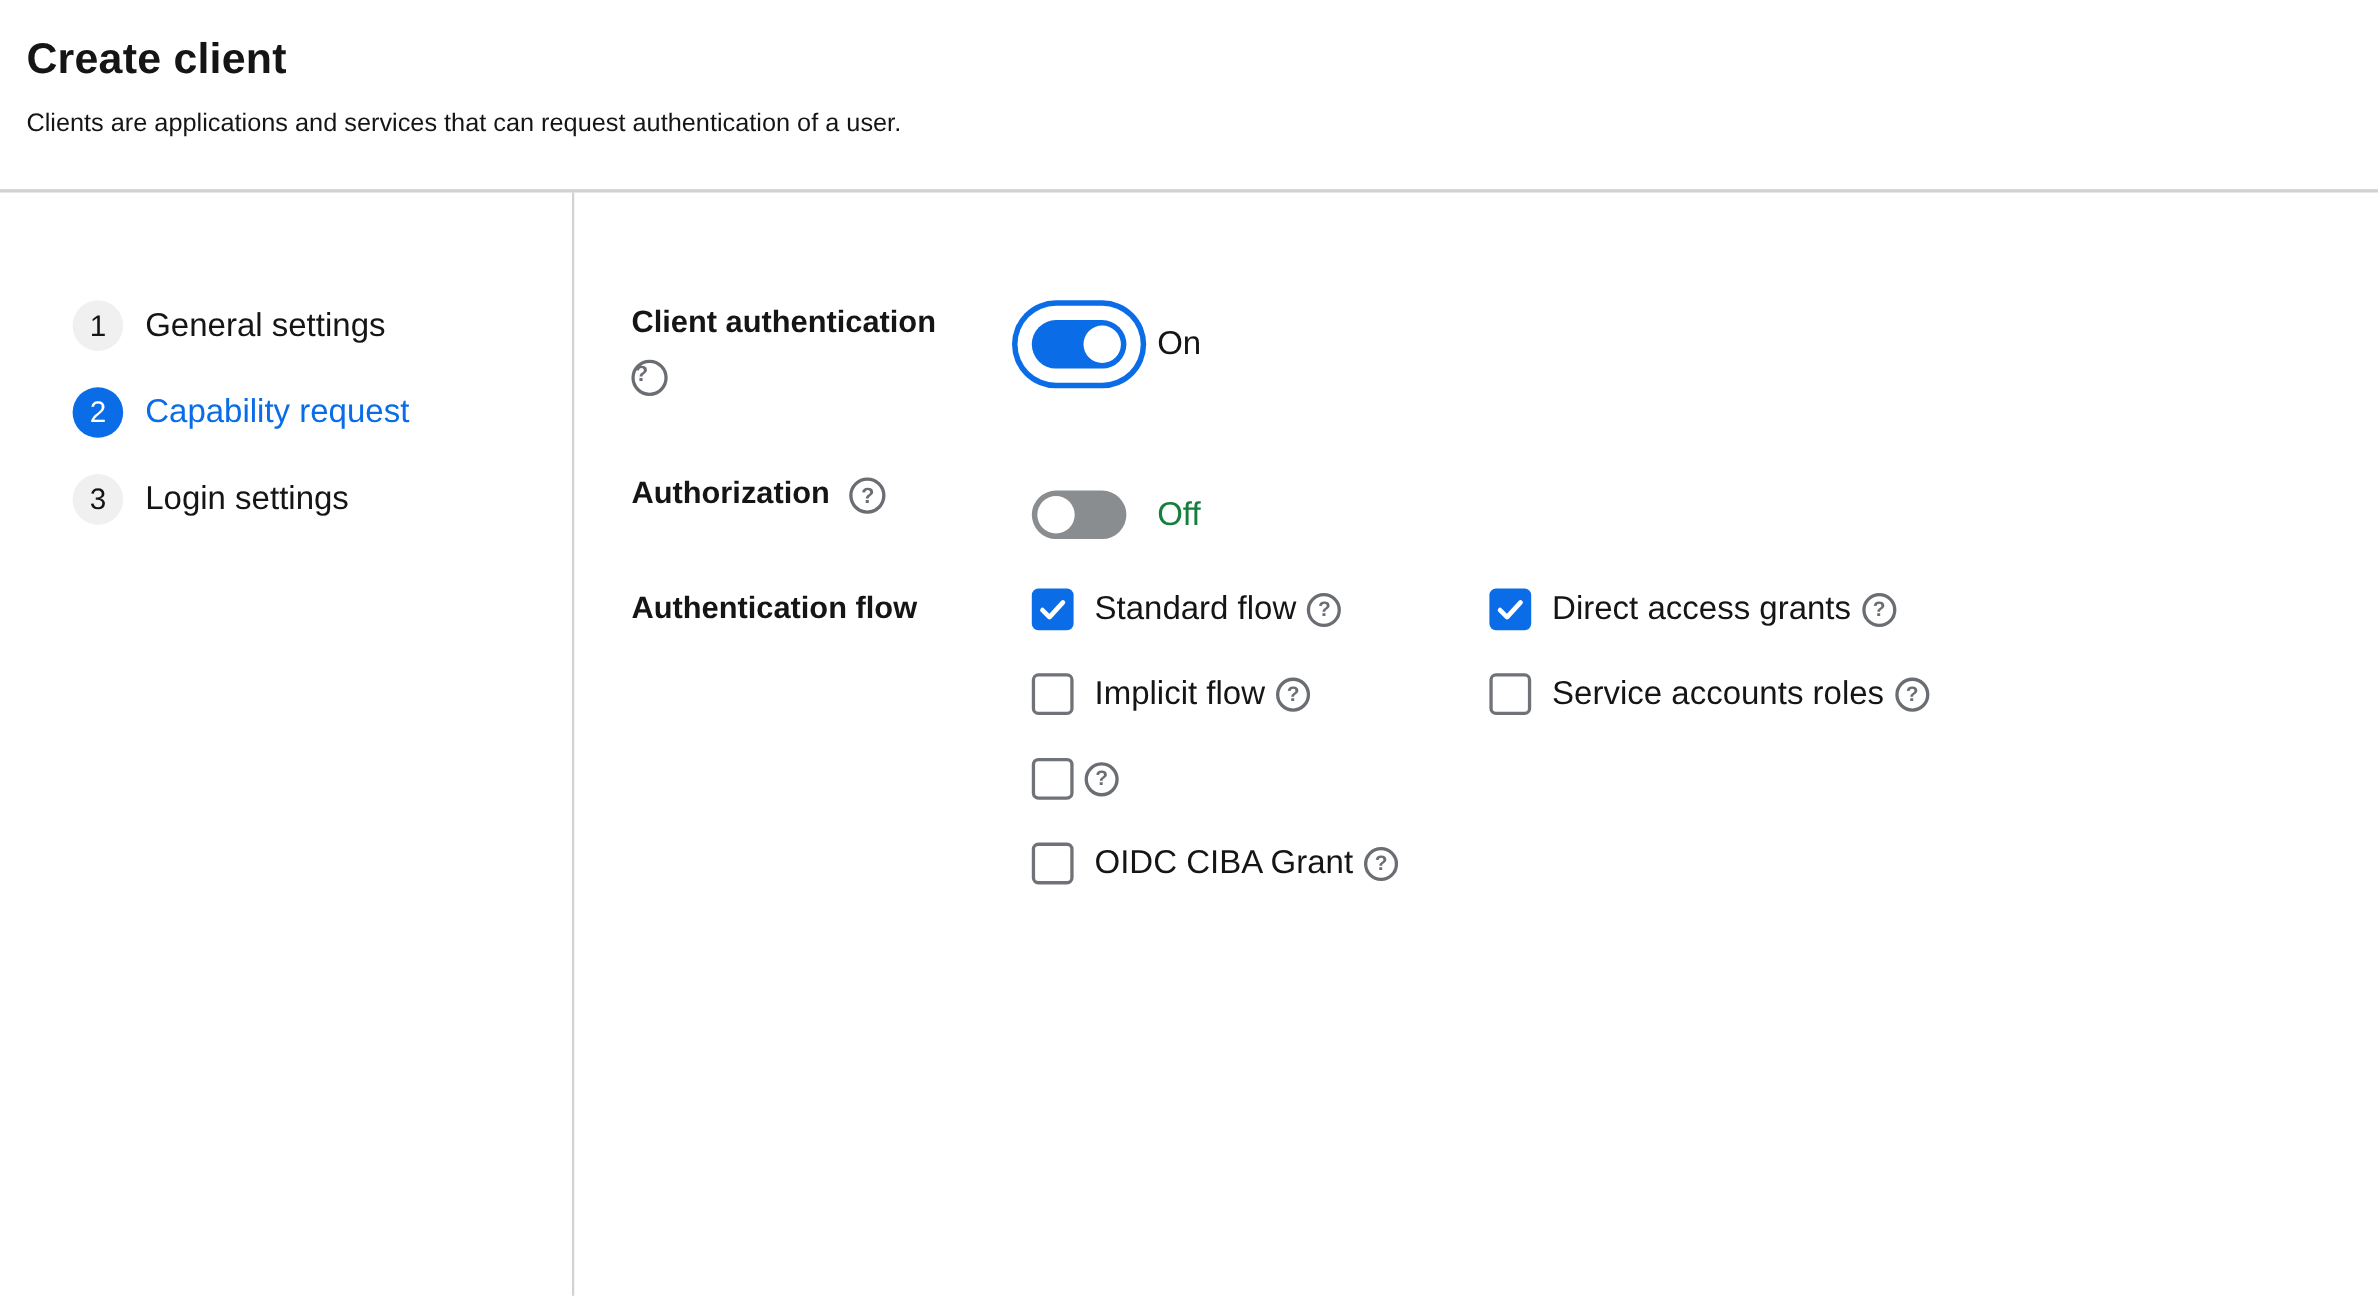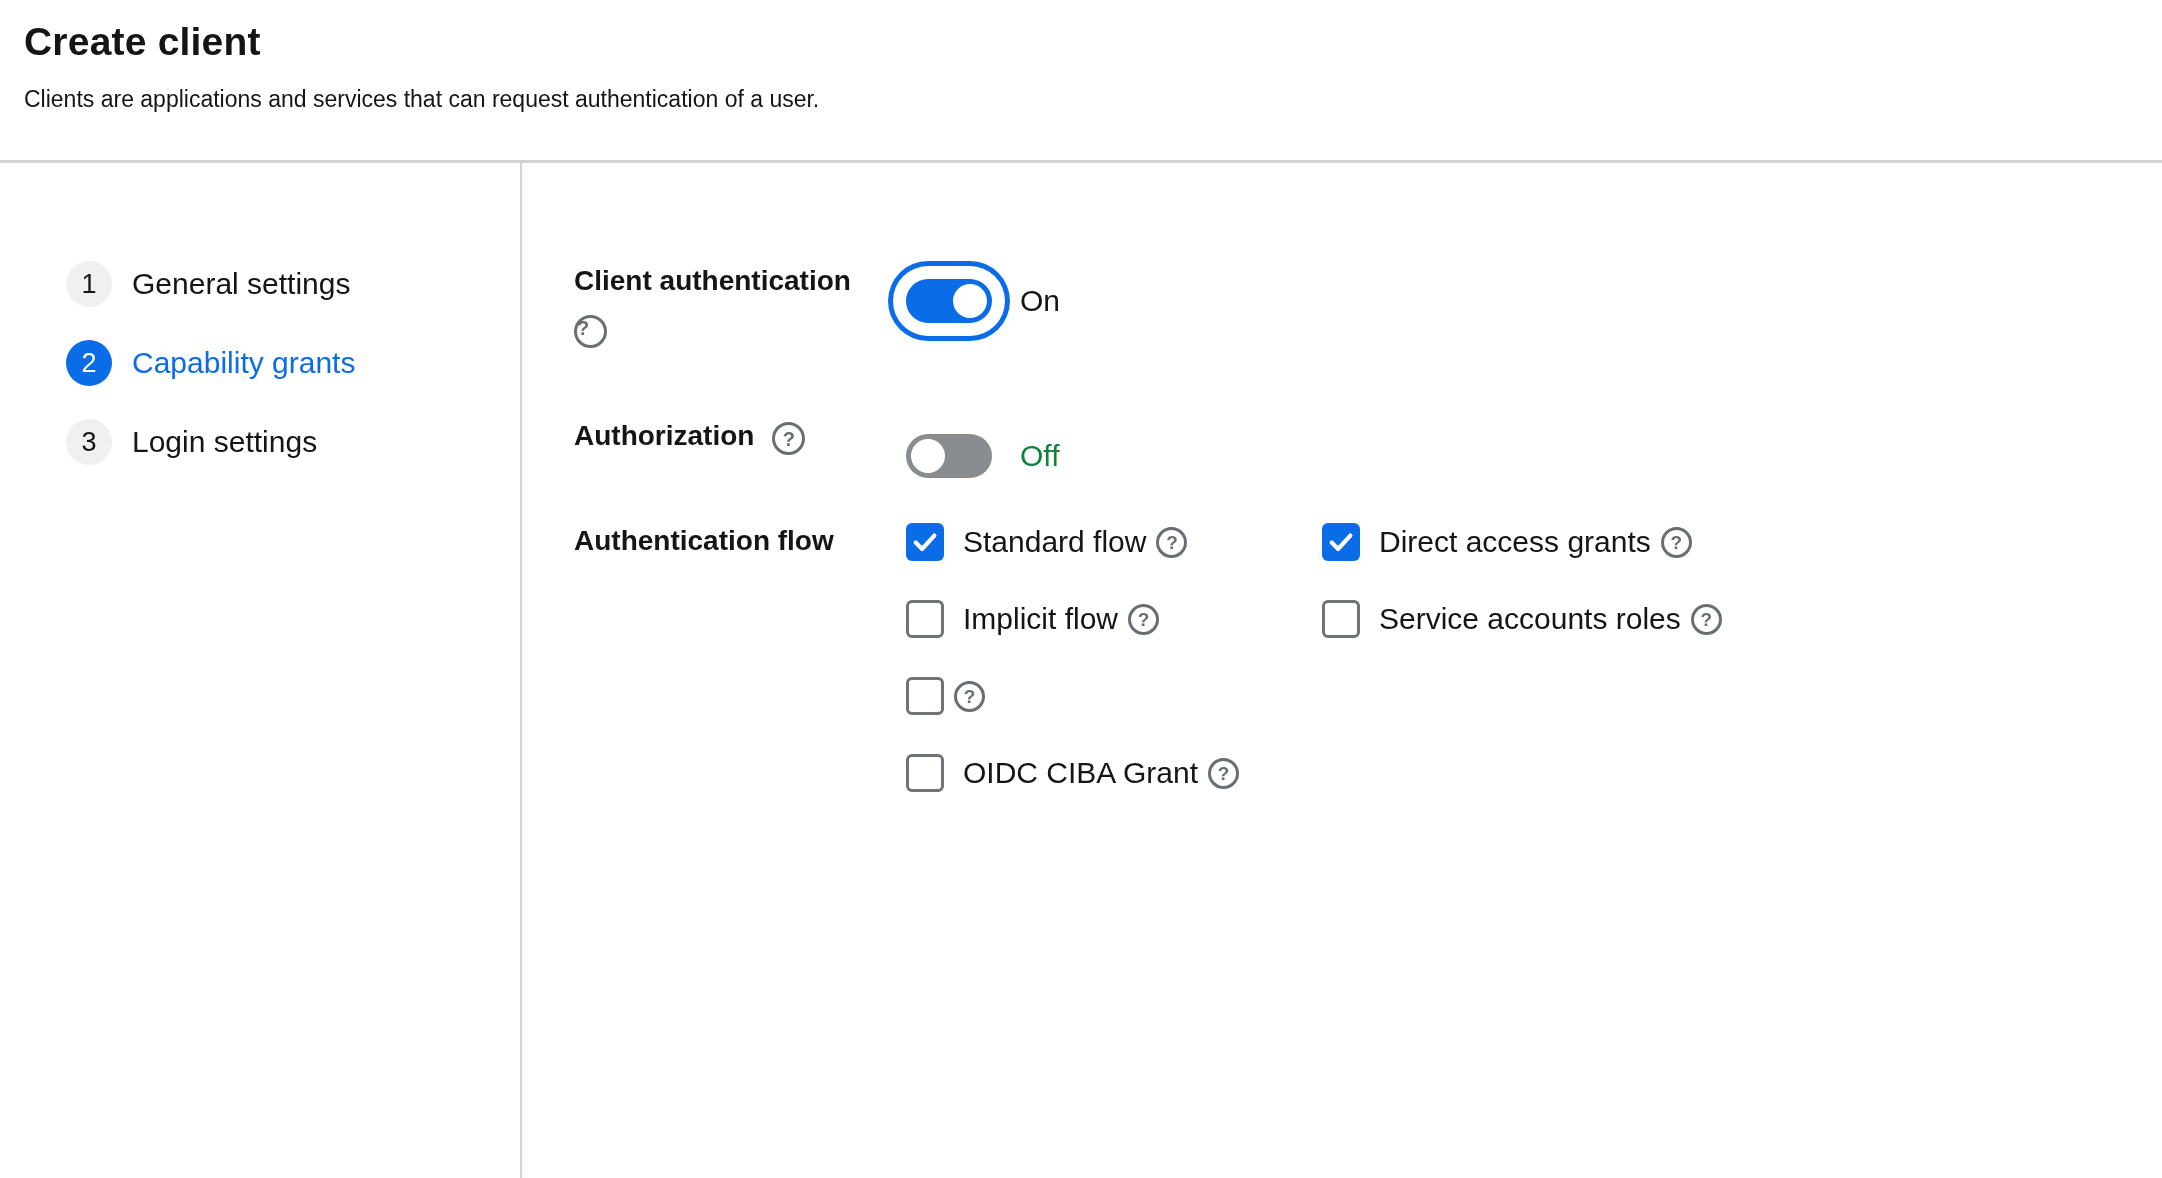--- a/index.html
+++ b/index.html
@@ -9,20 +9,21 @@
     font-family: "Liberation Sans", "DejaVu Sans", sans-serif;
     color: #151515;
     overflow: hidden;
   }
 
   
   .header {
     height: 163px;
     padding: 18px 0 0 24px;
     border-bottom: 3px solid #d2d2d2;
+    margin-top: 12px;
   }
   .page-title {
     font-size: 39px;
     font-weight: 700;
     line-height: 48px;
     letter-spacing: 0.2px;
   }
   .page-subtitle {
     margin-top: 16px;
     font-size: 23px;
@@ -64,21 +65,21 @@
   }
   .step.active .step-circle { background: #0a6ce6; color: #ffffff; }
   .step-label {
     margin-left: 20px;
     font-size: 30px;
     text-align: center;
   }
   .step.active .step-label { color: #0a6ce6; }
 
   
-  .form-row { display: flex; align-items: flex-start; }
+  .form-row { display: flex; align-items: flex-start; gap: 32px; }
   .row-gap-1 { margin-top: 52px; }
   .row-gap-2 { margin-top: 70px; }
   .row-gap-3 { margin-top: 45px; }
 
   .form-label-col {
     width: 332px;
     flex: 0 0 332px;
   }
   .form-label {
     font-size: 28px;
@@ -180,21 +181,21 @@
 
   <div class="main">
 
     <nav class="steps-nav">
       <div class="step">
         <span class="step-circle">1</span>
         <span class="step-label">General settings</span>
       </div>
       <div class="step active">
         <span class="step-circle">2</span>
-        <span class="step-label">Capability grants</span>
+        <span class="step-label">Capability request</span>
       </div>
       <div class="step">
         <span class="step-circle">3</span>
         <span class="step-label">Login settings</span>
       </div>
     </nav>
 
     <section class="form-pane">
 
       <div class="form-row row-gap-1">

